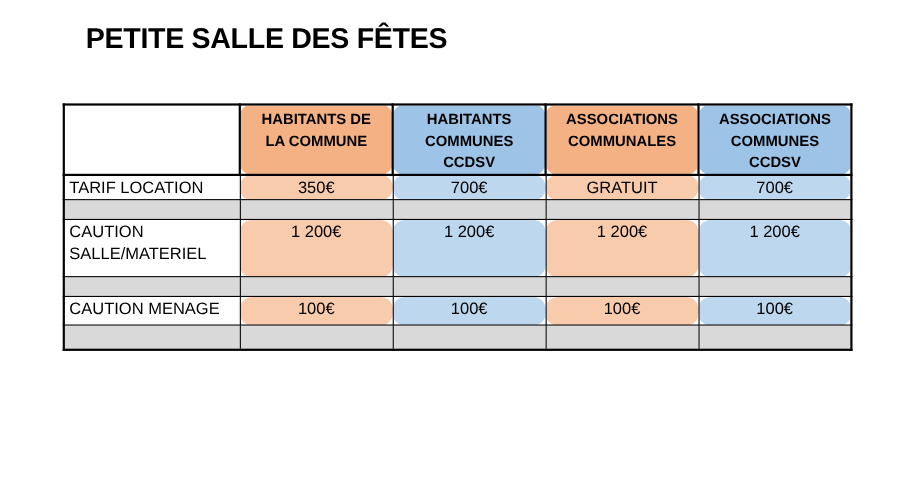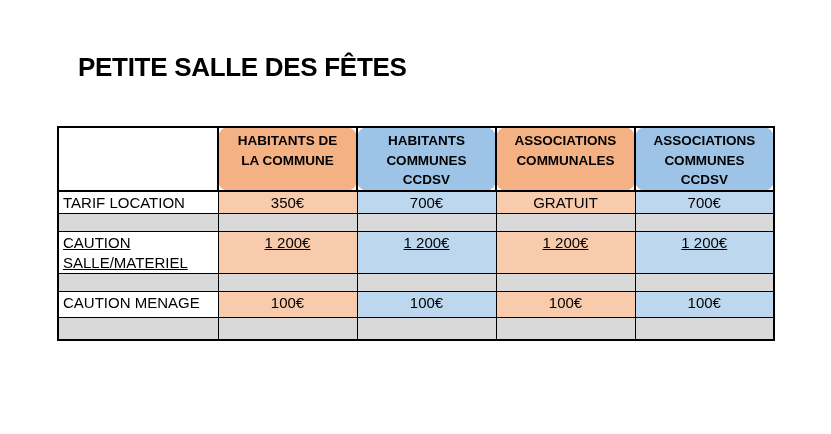--- a/index.html
+++ b/index.html
@@ -13,21 +13,21 @@
   * { box-sizing: border-box; }
   html, body {
     margin: 0; padding: 0;
     width: 831px; height: 434px;
     background: #ffffff;
     font-family: "Liberation Sans", sans-serif;
     color: #000;
     overflow: hidden;
   }
   .doc-title {
-    margin: 52px 0 0 78px;
+    margin: 20px 0 0 78px;
     font-size: 26px;
     font-weight: bold;
     letter-spacing: -0.3px;
   }
   .doc-subtitle {
     margin: 17px 0 0 78px;
     font-size: 14.5px;
     text-decoration: underline;
   }
   table.pricing {
@@ -48,39 +48,40 @@
     text-align: center;
     vertical-align: top;
     padding-top: 3px;
     line-height: 19.5px;
     white-space: pre-line;
     border-width: 2px;
     border-radius: 11px;
   }
   tr.r-header { height: 64px; }
   tr.r-tarif  { height: 16px; }
-  tr.r-salle  { height: 42px; text-decoration: underline; }
+  tr.r-salle  { height: 52px; }
   tr.r-menage { height: 26px; }
   tr.spacer   { height: 18px; }
   tr.spacer.last { height: 22px; }
   td.label {
     background: #ffffff;
     font-size: 15px;
     text-align: left;
     vertical-align: top;
     padding: 1px 2px 0 4px;
     line-height: 20px;
     white-space: pre-line;
   }
   td.val {
     font-size: 15px;
     text-align: center;
     vertical-align: top;
     padding-top: 1px;
     line-height: 20px;
+    border-radius: 11px;
   }
   .h-orange { background: var(--header-orange); }
   .h-blue   { background: var(--header-blue); margin-left: 22px; }
   .c-orange { background: var(--cell-orange); }
   .c-blue   { background: var(--cell-blue); }
   tr.spacer td { background: var(--spacer-gray); }
 </style>
 </head>
 <body>
 

